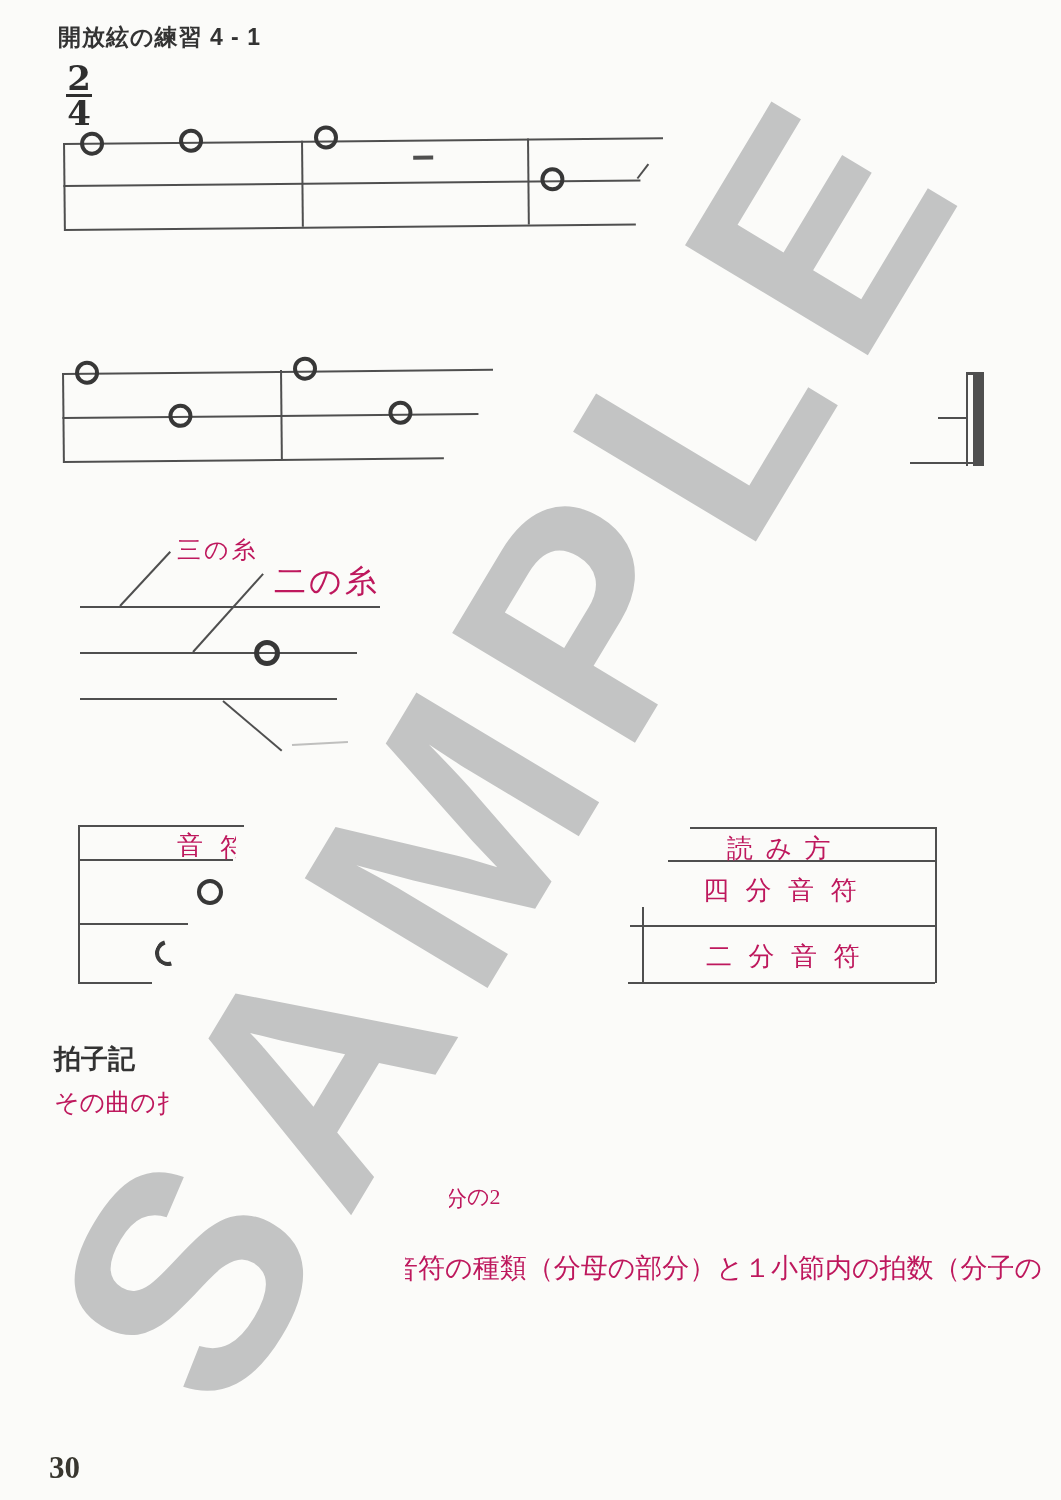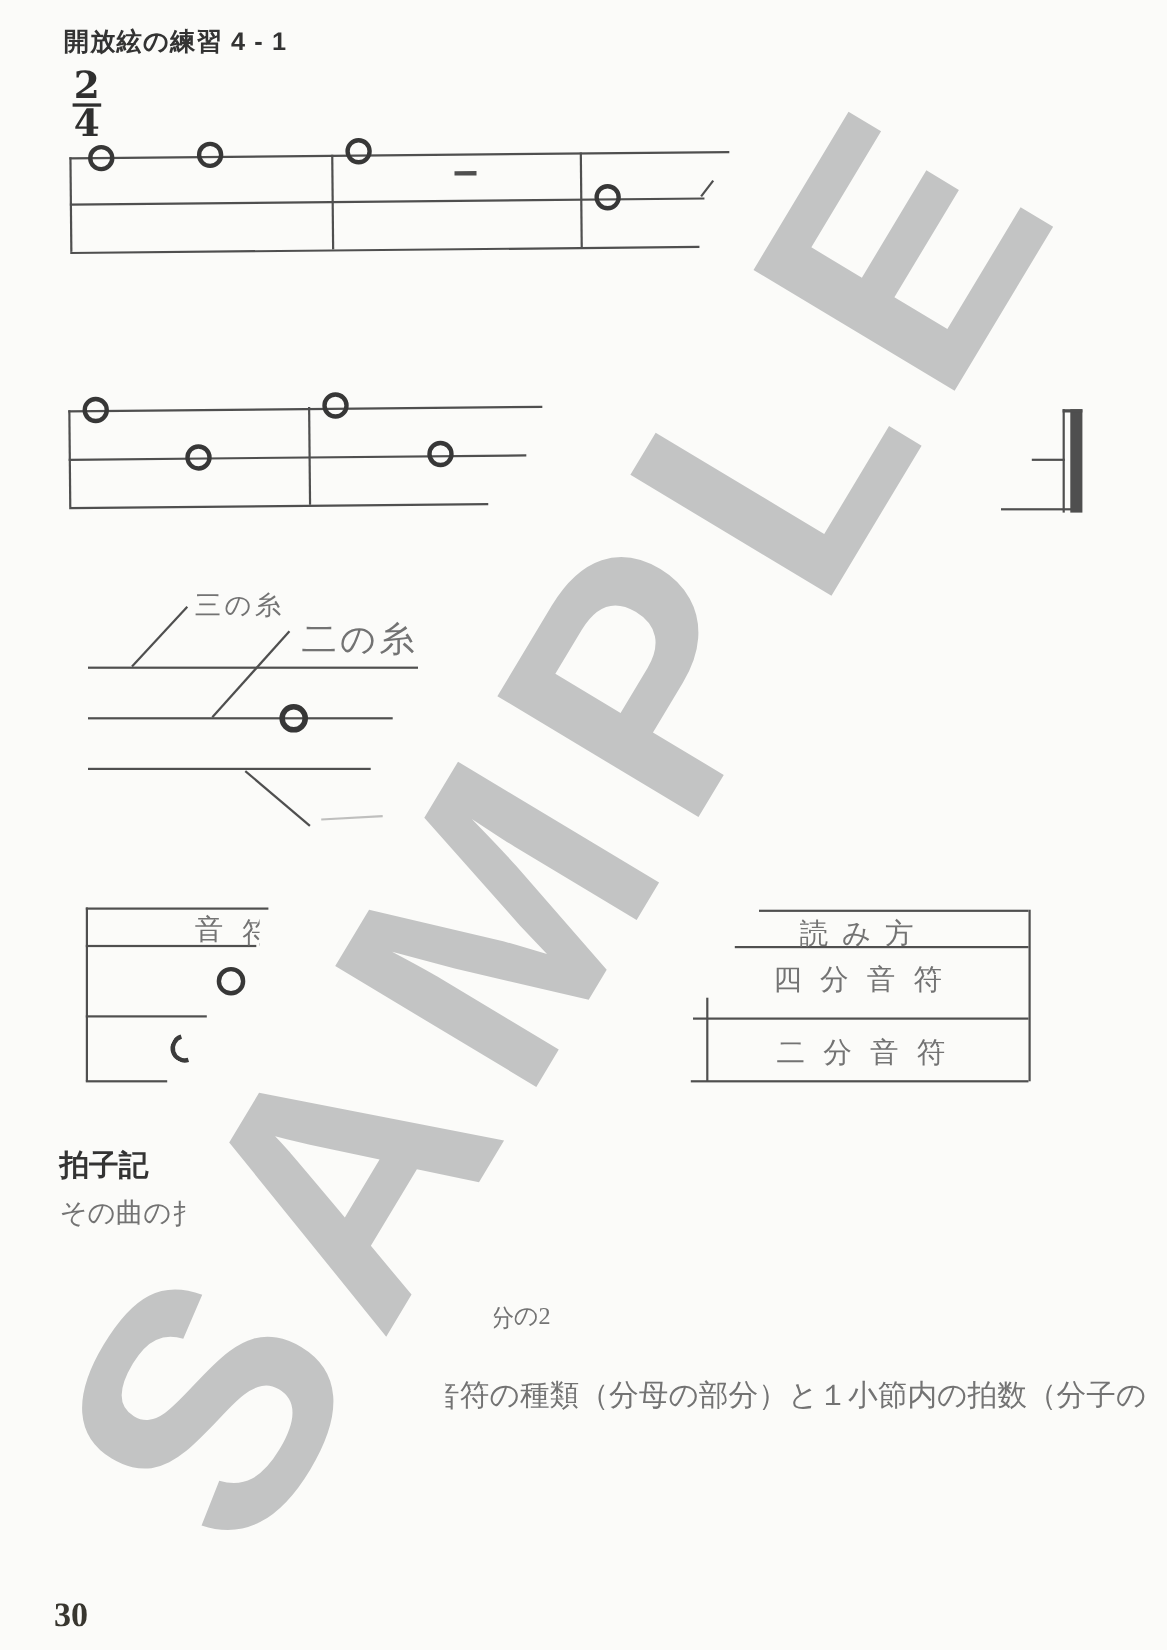--- a/index.html
+++ b/index.html
@@ -5,21 +5,21 @@
   html,body{margin:0;padding:0;background:#e8e8e8;}
   .page{position:relative;width:1061px;height:1500px;background:#fbfbf9;overflow:hidden;
         font-family:"Liberation Sans","DejaVu Sans",sans-serif;color:#353535;}
   .abs{position:absolute;}
   
   .g{position:absolute;background:#4f4f4f;}
   .g.c{background:transparent;border:4px solid #373737;border-radius:50%;}
   .g.a{background:transparent;border:4px solid #3b3b3b;border-radius:50%;
        border-right-color:transparent;border-top-color:transparent;transform:rotate(28deg);}
   .gothic{font-family:"Liberation Sans","DejaVu Sans",sans-serif;font-weight:bold;color:#333;}
-  .mincho{font-family:"Liberation Serif","DejaVu Serif",serif;color:#737373;}
+  .mincho{font-family:"Liberation Serif","DejaVu Serif",serif;color:#be185d;}
   .clip{display:inline-block;overflow:hidden;white-space:nowrap;vertical-align:bottom;height:1.28em;}
   .clip.rtl{direction:rtl;}
   .timesig{width:30px;text-align:center;font-family:"DejaVu Serif",serif;font-weight:bold;color:#2f2f2f;}
   .timesig .num{display:block;font-size:34px;line-height:30px;}
   .timesig .bar{display:block;width:26px;height:3px;background:#2f2f2f;margin:1px auto;}
   .watermark{position:absolute;left:510px;top:742px;z-index:50;pointer-events:none;
              transform:translate(-50%,-50%) rotate(-59deg);white-space:nowrap;
              font-family:"Liberation Sans","DejaVu Sans",sans-serif;font-weight:bold;
              font-size:310px;letter-spacing:28px;color:#c3c4c4;}
 </style>

